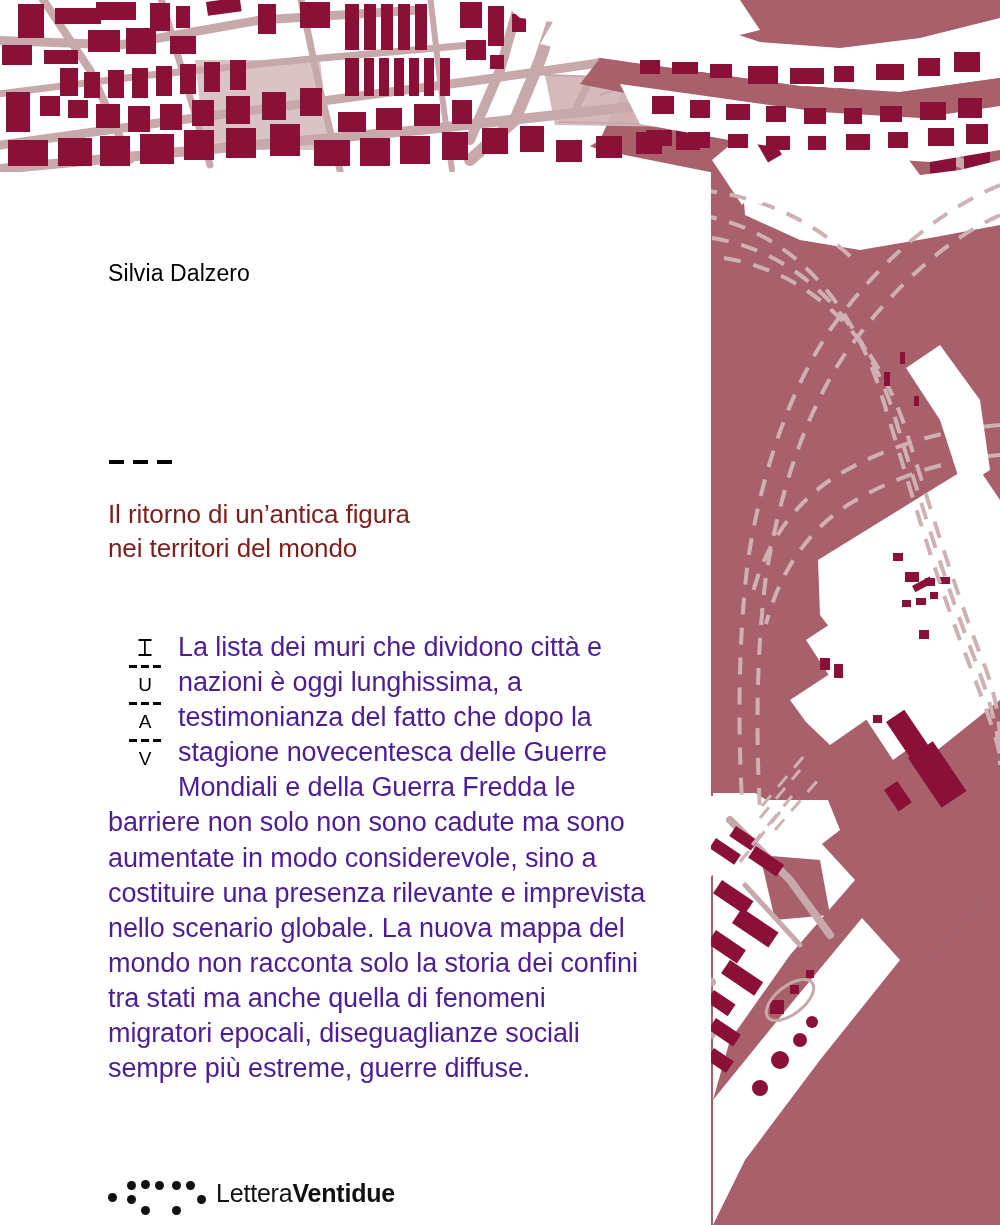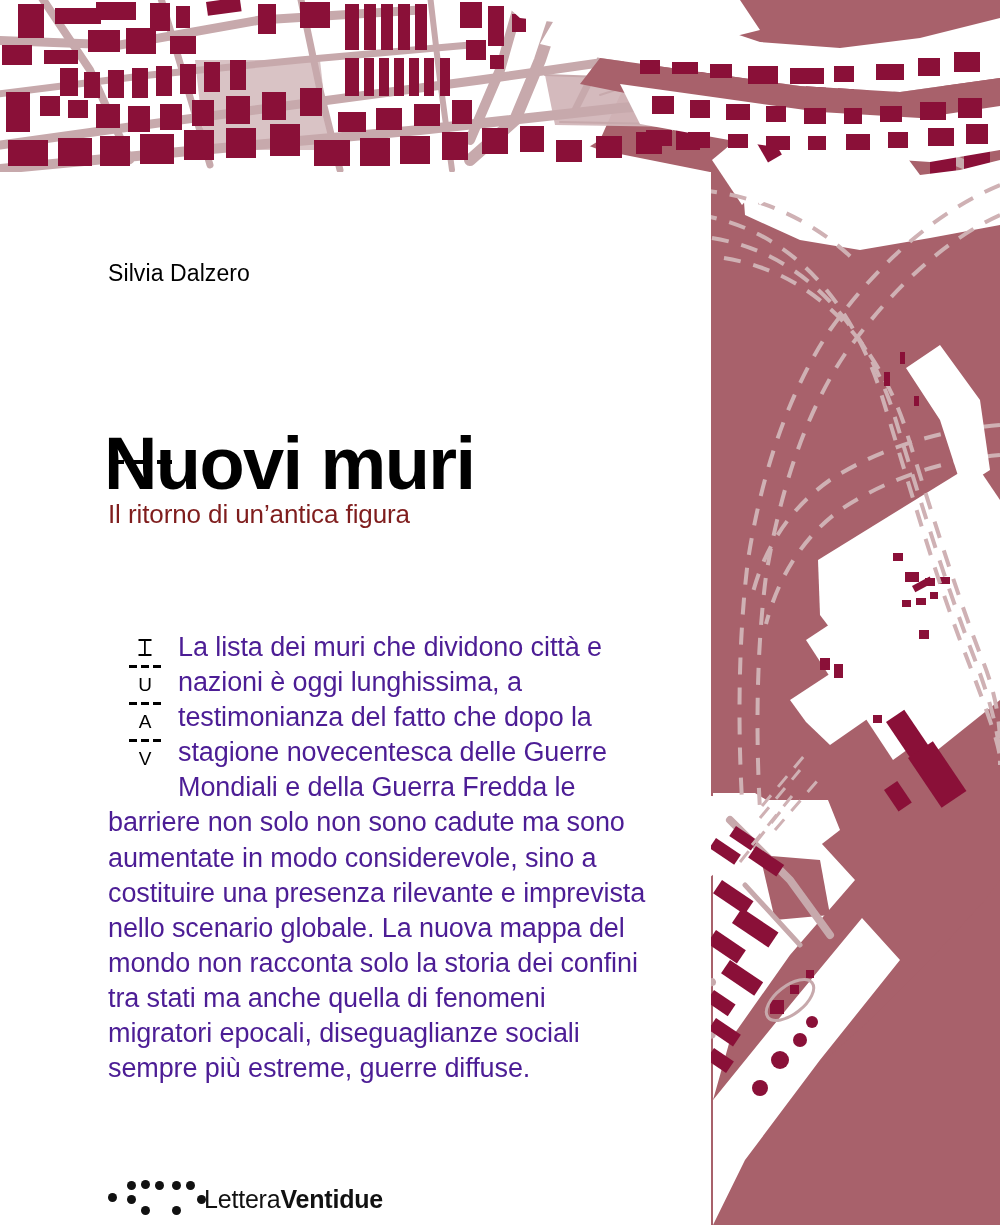--- a/index.html
+++ b/index.html
@@ -143,21 +143,22 @@
     width: 70px;
     height: 175px;
     shape-outside: content-box;
   }
   
   .publisher {
     position: absolute;
     top: 1000px;
     left: 0px;
     display: flex;
-    align-items: flex-end;
+    align-items: center;
+    gap: 12px;
   }
   .braille {
     position: relative;
     width: 96px;
     height: 42px;
   }
   .braille i {
     position: absolute;
     width: 9px;
     height: 9px;
@@ -548,30 +549,30 @@
 
       <path d="M0,0 L620,0 L640,20 L600,60 L560,110 L520,150 L480,176 L0,176 Z" fill="none"></path>
     </g>
   </svg>
 
   <div class="panel">
     <div class="panel-inner">
 
       <div class="author">Silvia Dalzero</div>
 
-      <h1 class="title">Nuovi muri</h1>
 
       <div class="dash-rule">
         <span></span>
         <span></span>
         <span></span>
       </div>
 
       <div class="subtitle">
         <div>Il ritorno di un’antica figura</div>
+        <div>nei territori del mondo</div>
       </div>
 
       <div class="iuav">
         <div class="iuav-letter iuav-serif-top">I</div>
         <div class="iuav-dashes">
           <i></i>
           <i></i>
           <i></i>
         </div>
         <div class="iuav-letter">U</div>

